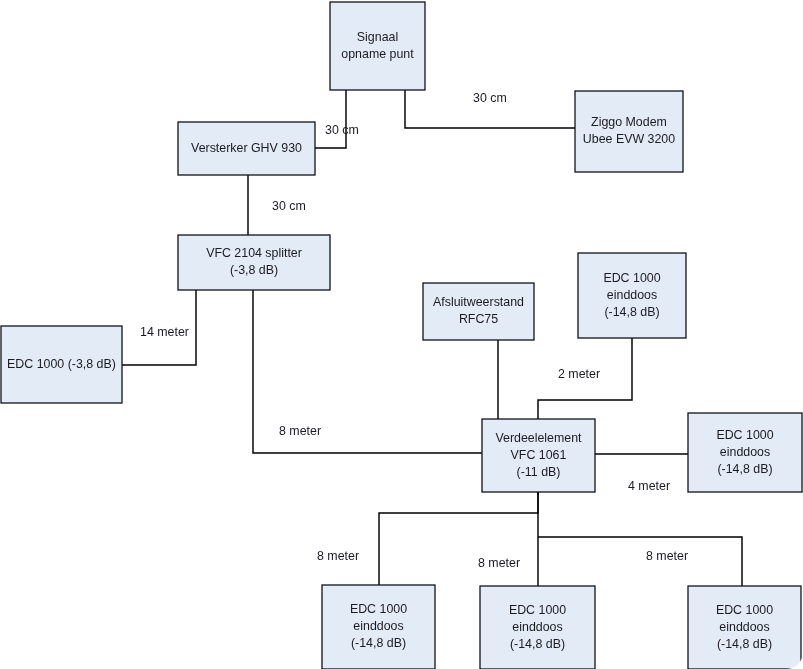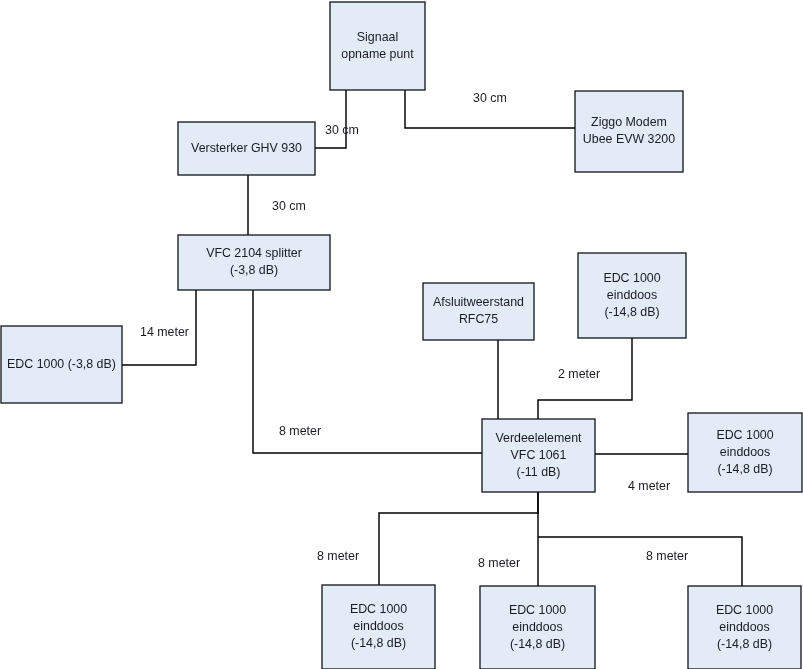--- a/index.html
+++ b/index.html
@@ -10,20 +10,21 @@
   }
   body {
     font-family: "Liberation Sans", sans-serif;
   }
   #diagram-root {
     position: relative;
     width: 803px;
     height: 669px;
     background: #ffffff;
     overflow: hidden;
+    border-radius: 17px;
   }
   svg.diagram-canvas {
     display: block;
     width: 803px;
     height: 669px;
   }
   .node-box {
     fill: #e3ebf7;
     stroke: #12131a;
     stroke-width: 1.3;

